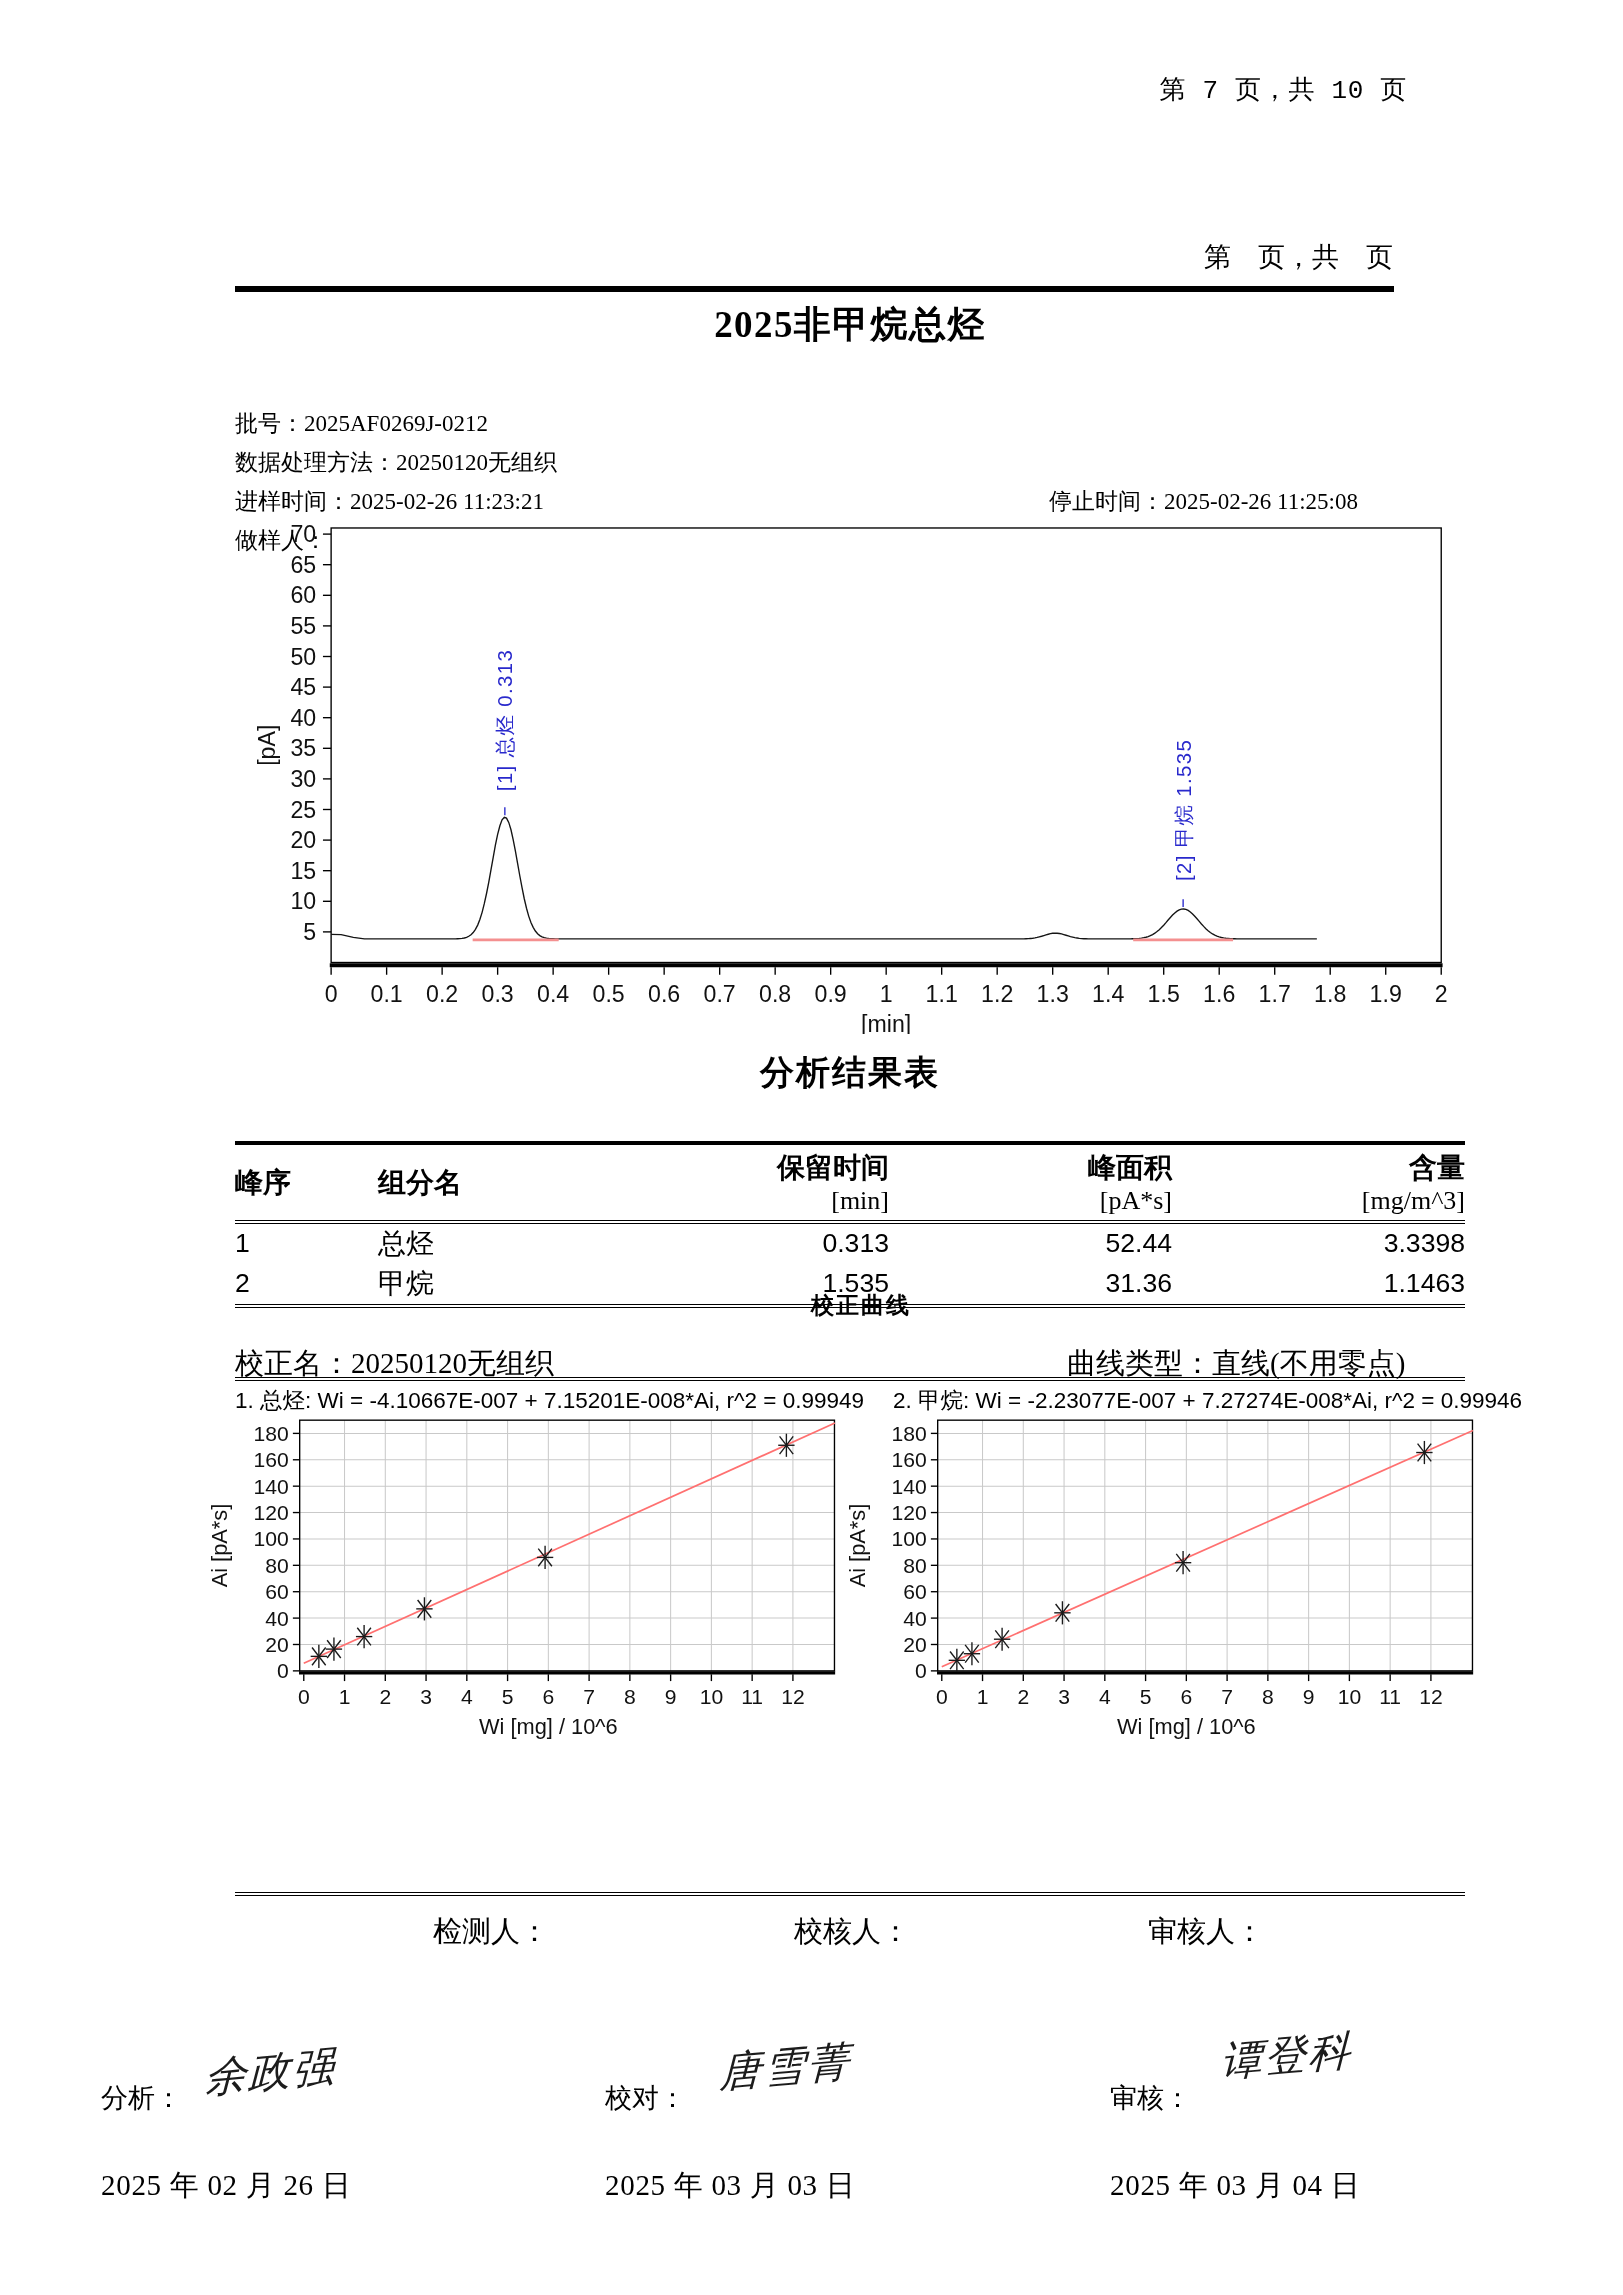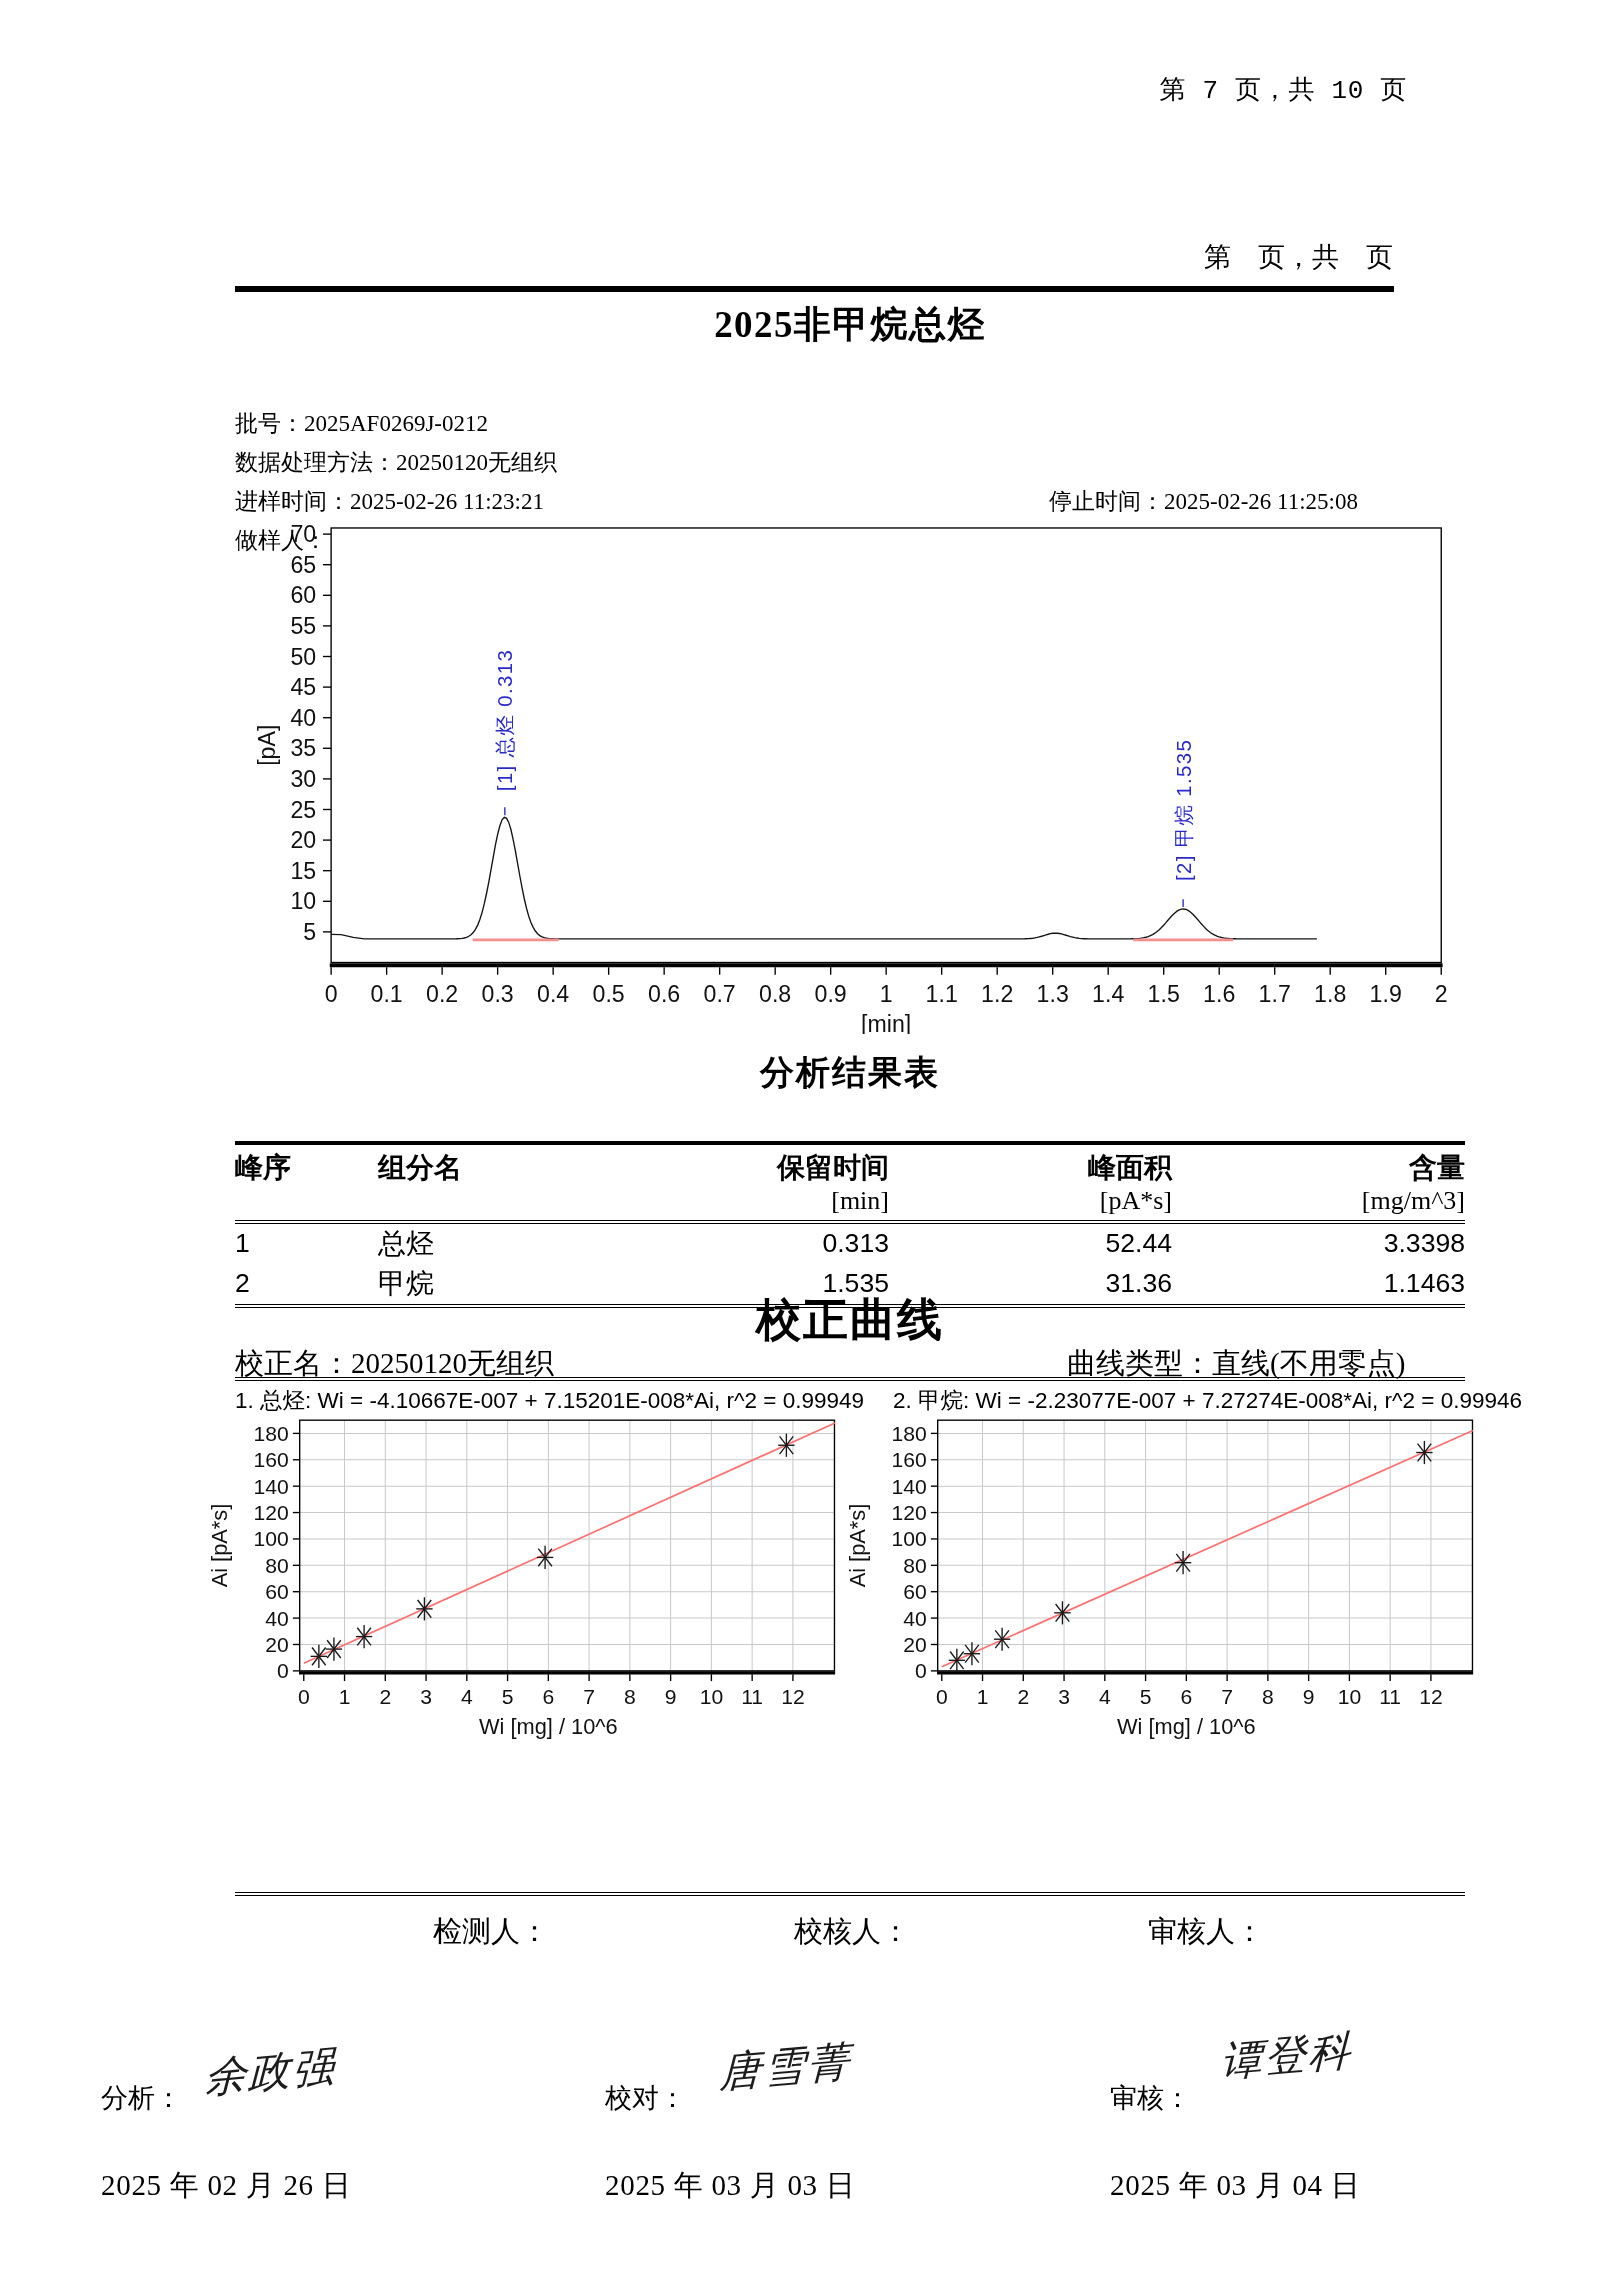--- a/index.html
+++ b/index.html
@@ -18,30 +18,30 @@
   .meta .row3{position:relative;}
   .meta .stop{position:absolute;left:814px;top:0;}
 
   
   .chrom{left:225px;top:513px;width:1227px;height:521px;}
 
   
   .sec-title{left:235px;top:1050px;width:1230px;text-align:center;font-size:34px;font-weight:700;letter-spacing:2px;}
   .tbl-note{left:235px;top:1107px;width:1230px;text-align:right;font-size:24.5px;}
   .rtable{left:235px;top:1141px;width:1230px;border-top:4.8px solid #000;border-bottom:4.1px double #000;}
-  .rtable .hdr{display:flex;align-items:flex-start;border-bottom:4.1px double #000;padding:5.5px 0 4.1px 0;}
+  .rtable .hdr{display:flex;align-items:center;border-bottom:4.1px double #000;padding:5.5px 0 4.1px 0;}
   .rtable .hcell .name{font-weight:700;font-size:28px;line-height:34px;}
   .rtable .hcell .unit{font-size:26px;line-height:31px;}
   .c1{width:143px;} .c2{width:235px;} .c3{width:276px;text-align:right;}
   .c4{width:283px;text-align:right;} .c5{width:293px;text-align:right;}
   .rtable .trow{display:flex;align-items:center;height:40px;font-size:28px;}
   .rtable .num{font-family:"Liberation Sans","DejaVu Sans",sans-serif;font-size:26.6px;}
 
   
-  .calib-title{left:235px;top:1290px;width:1230px;text-align:center;font-size:45px;font-weight:700;letter-spacing:2px;}
+  .calib-title{left:246px;top:1290px;width:1230px;text-align:center;font-size:23px;font-weight:700;letter-spacing:2px;}
   .calib-meta{left:235px;top:1344px;width:1230px;font-size:29px;position:absolute;}
   .calib-meta .ctype{position:absolute;left:832px;top:0;}
   .calib-rule{left:235px;top:1377px;width:1230px;border-top:4.8px double #000;}
   .eq{top:1385px;font-size:22.5px;white-space:nowrap;}
   .eq1{left:235px;} .eq2{left:893px;}
   .cal-chart1{left:204px;top:1412px;width:641px;height:327px;}
   .cal-chart2{left:842px;top:1412px;width:641px;height:327px;}
 
   
   .foot-rule{left:235px;top:1892px;width:1230px;border-top:4.8px double #000;}

